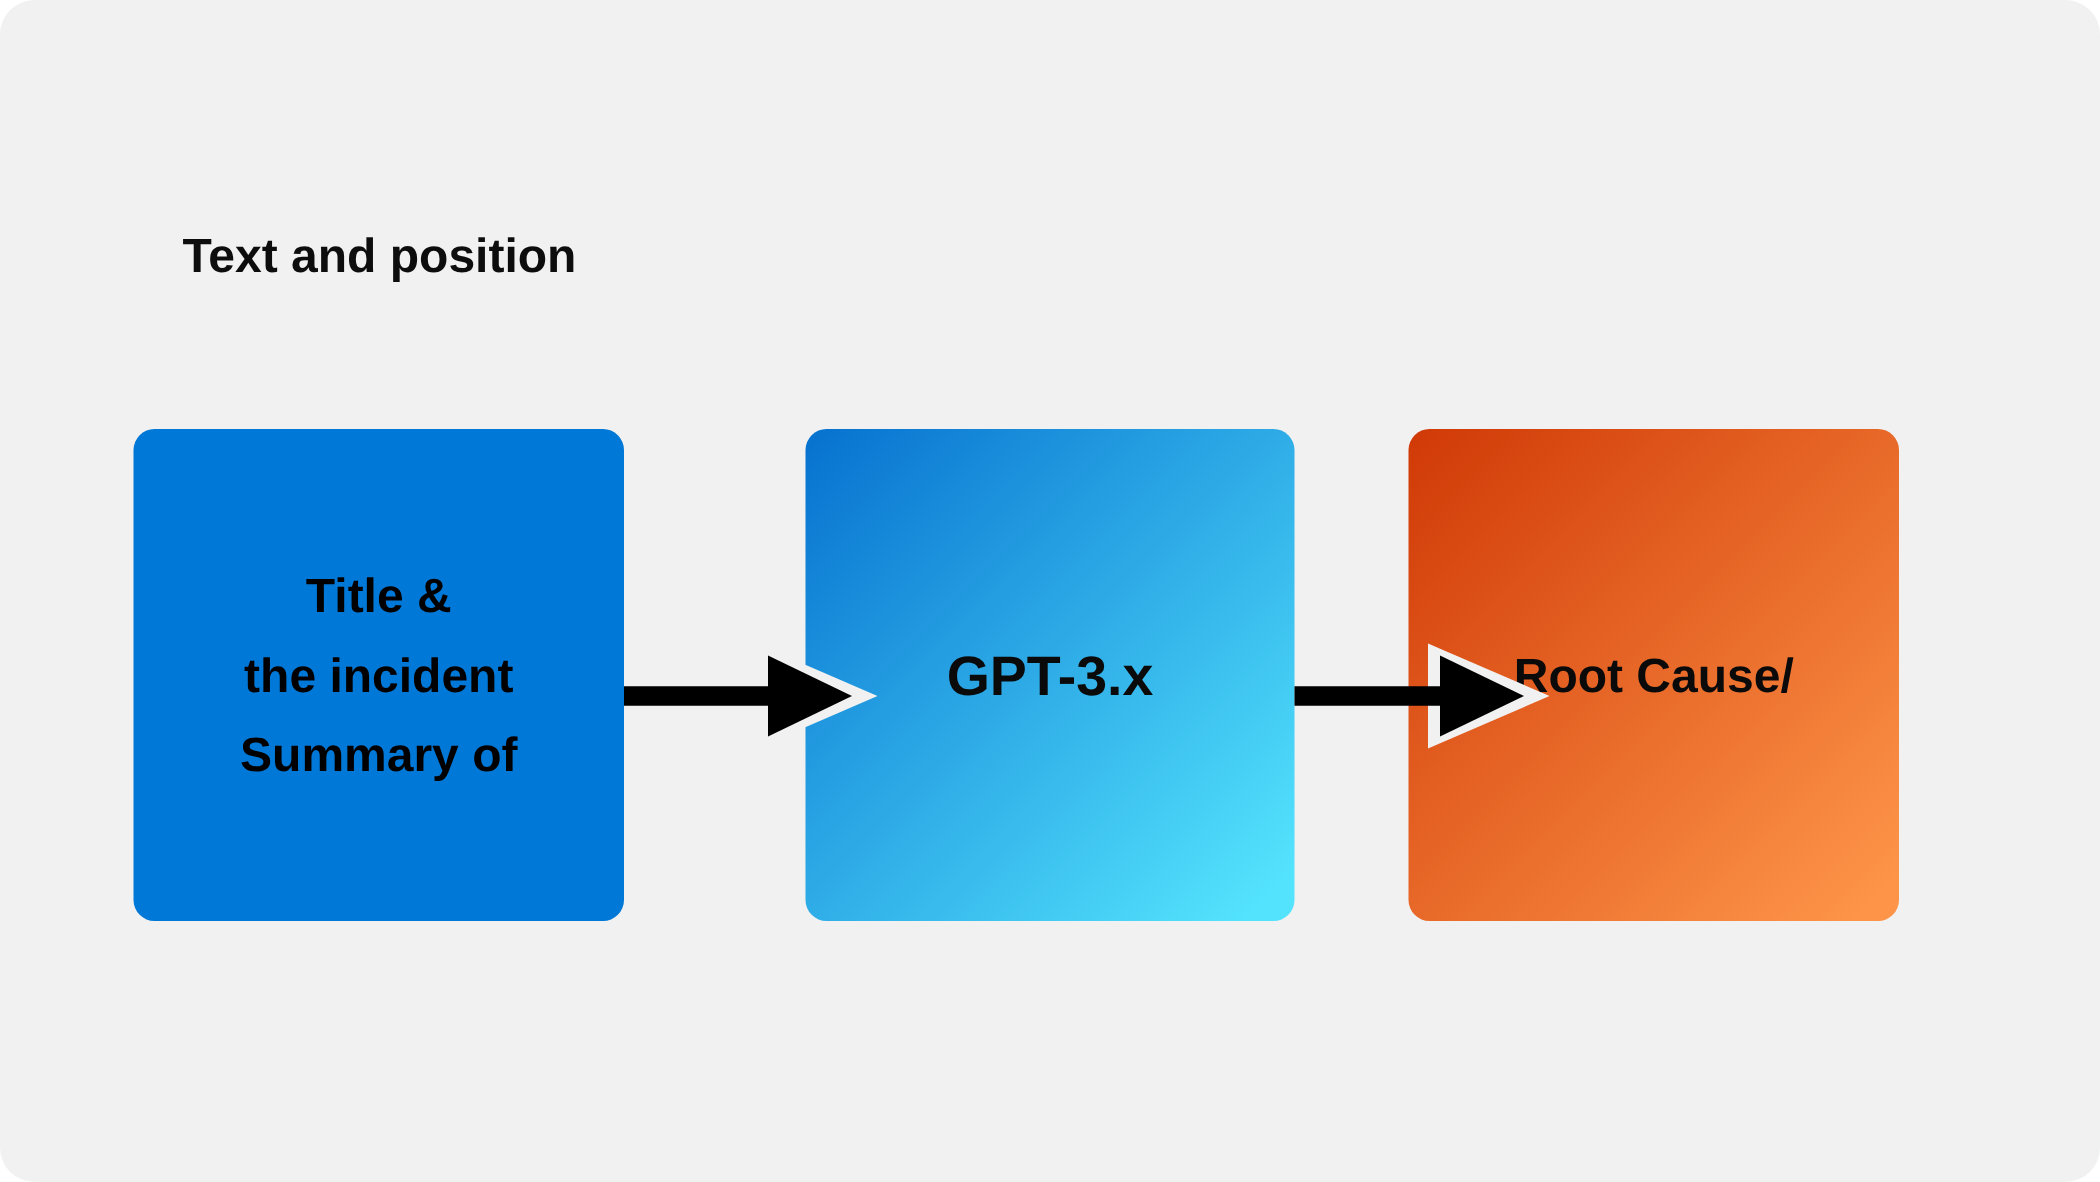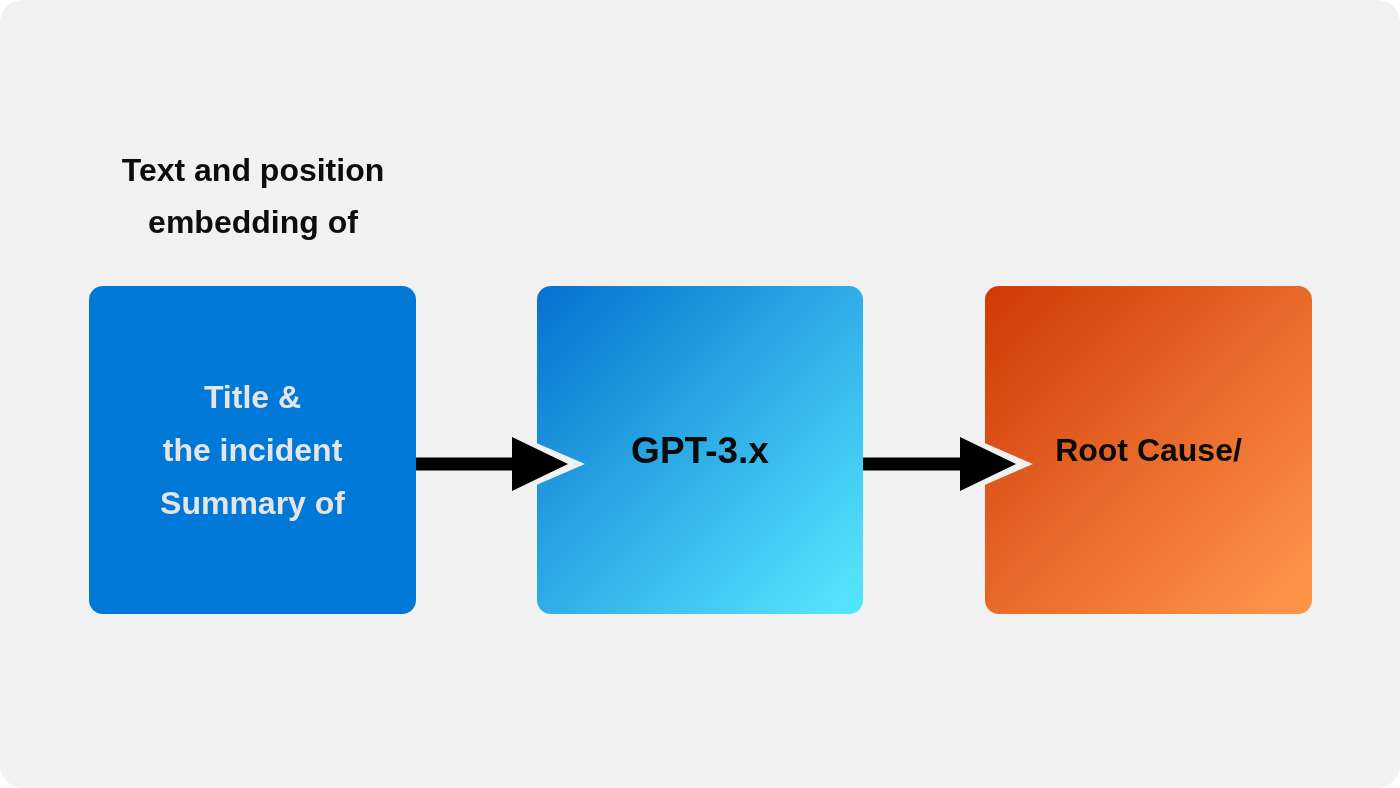--- a/index.html
+++ b/index.html
@@ -32,41 +32,40 @@
     flex-direction: column;
     align-items: center;
     justify-content: center;
     text-align: center;
     font-weight: 700;
     font-size: 32px;
     line-height: 53px;
   }
   .node-input  { left: 89px;  width: 327px; }
   .node-model  { left: 537px; width: 326px; font-size: 37px; text-align: center; }
-  .node-output { left: 985px; width: 327px; }
+  .node-output { left: 939px; width: 327px; }
   .arrow-layer {
     position: absolute;
     left: 0;
     top: 0;
     width: 1400px;
     height: 788px;
     pointer-events: none;
   }
 </style>
 </head>
 <body>
 
 <div class="canvas" style="background-color: rgb(241, 241, 241); border-radius: 23px;">
 
   <div class="annotation" style="color: rgb(13, 13, 13);">
     <div>Text and position</div>
-    <div>embedding of</div>
   </div>
 
-  <div class="node node-input" style="color: #e5e5e5; background: rgb(0, 120, 215);">
+  <div class="node node-input" style="color: #000000; background: rgb(0, 120, 215);">
     <div>Title &amp;</div>
     <div>the incident</div>
     <div>Summary of</div>
   </div>
 
   <div class="node node-model" style="color: rgb(10, 10, 10); background: linear-gradient(135deg, rgb(6, 113, 207) 0%, rgb(84, 227, 253) 95%);">
     <div>GPT-3.x</div>
   </div>
 
   <div class="node node-output" style="color: rgb(10, 10, 10); background: linear-gradient(135deg, rgb(208, 57, 6) 0%, rgb(253, 148, 72) 95%);">

